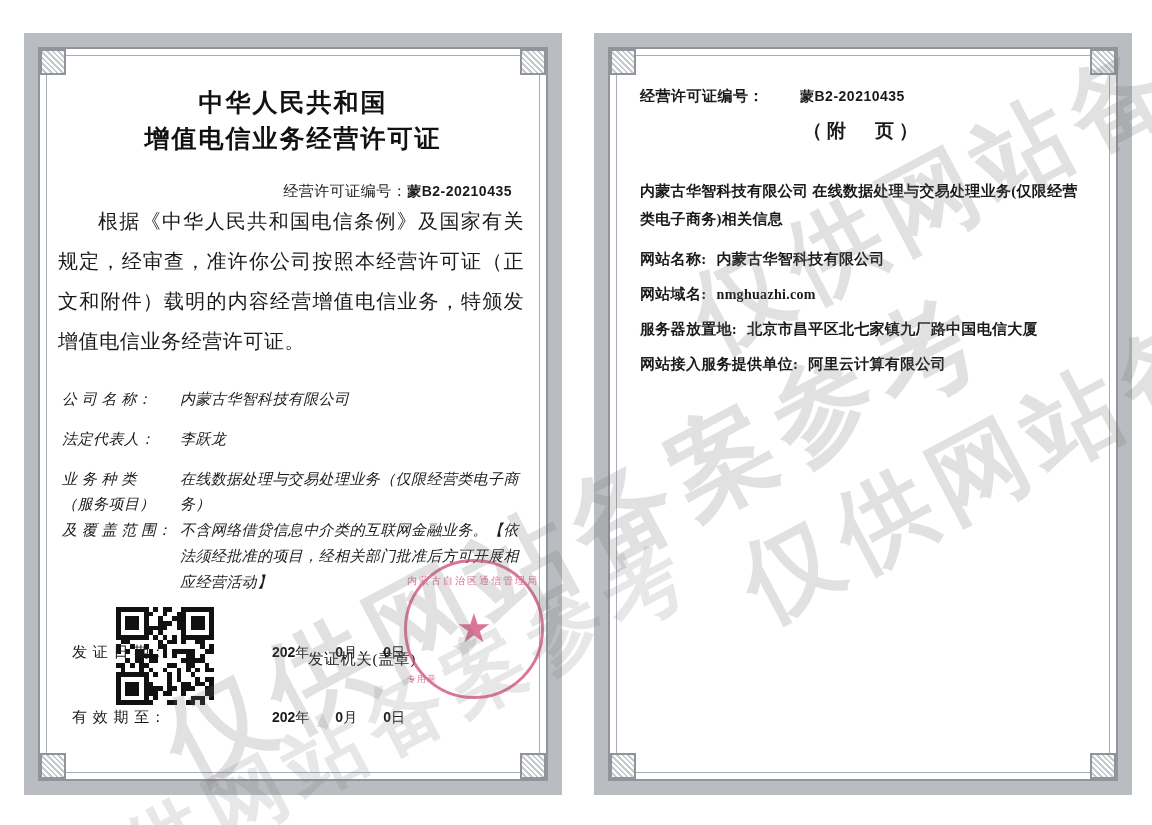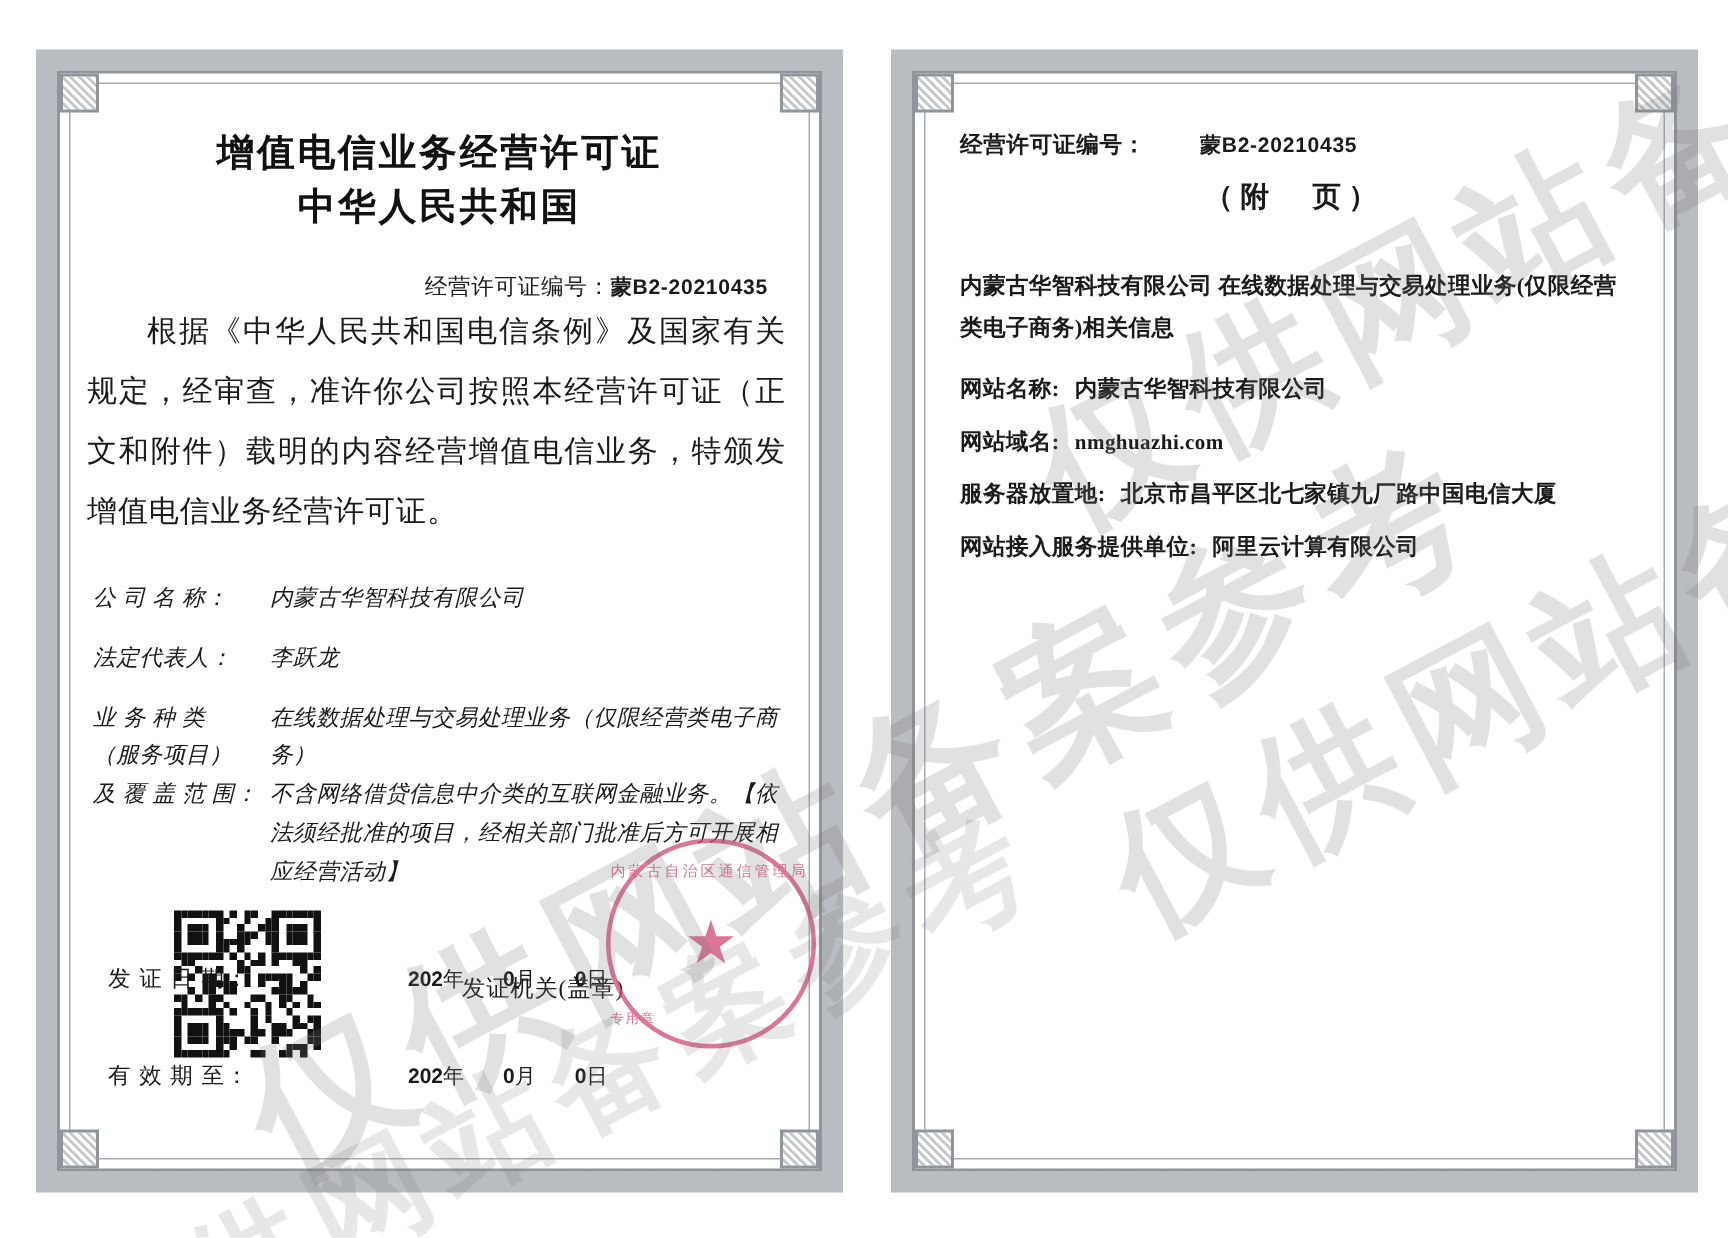--- a/index.html
+++ b/index.html
@@ -328,22 +328,22 @@
   <div class="frame-outer"></div>
   <div class="frame-mid"></div>
   <div class="frame-inner"></div>
   <div class="corner tl"></div>
   <div class="corner tr"></div>
   <div class="corner bl"></div>
   <div class="corner br"></div>
 
   <div class="content">
     <div class="title-main">
+      <div>中华人民共和国</div>
       <div>增值电信业务经营许可证</div>
-      <div>中华人民共和国</div>
     </div>
 
     <div class="lic-no-line">
       <span>经营许可证编号：</span><span class="val">蒙B2-20210435</span>
     </div>
 
     <div class="body-para">根据《中华人民共和国电信条例》及国家有关规定，经审查，准许你公司按照本经营许可证（正文和附件）载明的内容经营增值电信业务，特颁发增值电信业务经营许可证。</div>
 
     <div class="field-list">
       <div class="field-row">

